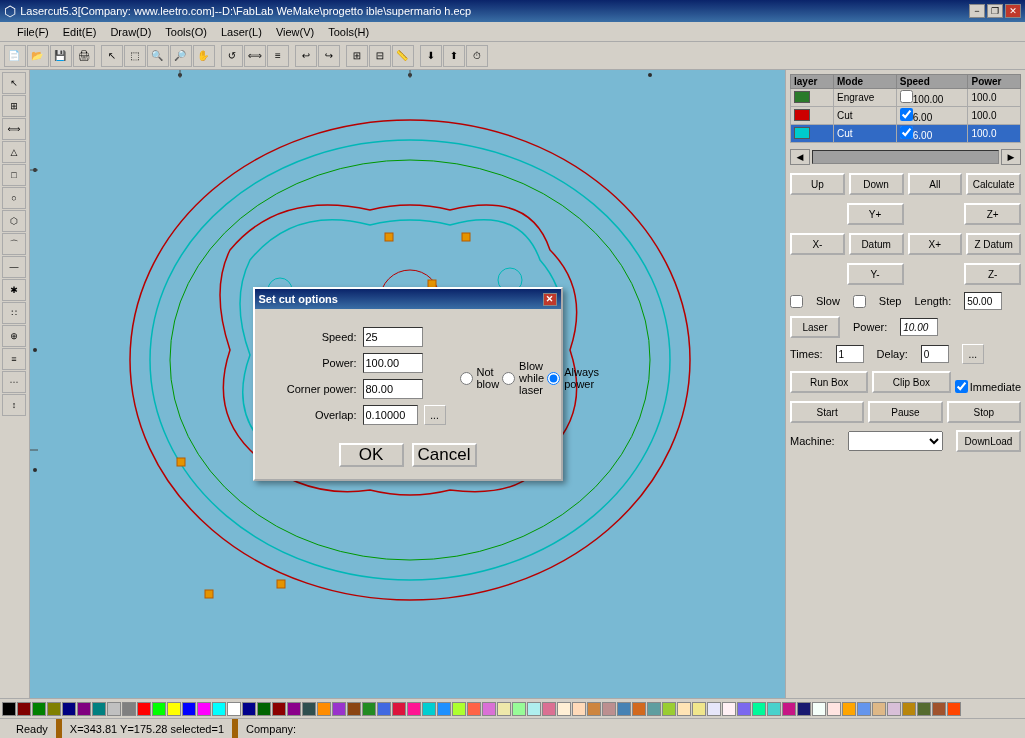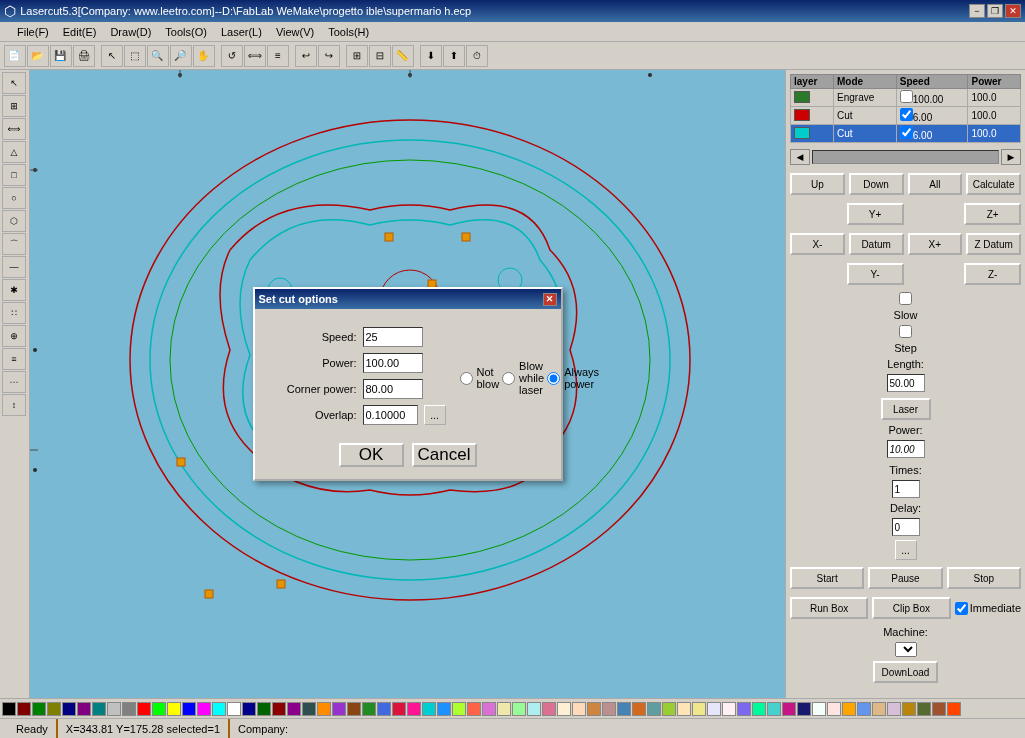--- a/index.html
+++ b/index.html
@@ -158,38 +158,38 @@
       background: #a0a0a0;
       margin: 0 2px;
       border: 1px inset #888;
     }
 
     
     .ctrl-row {
       display: flex;
       gap: 4px;
       margin: 2px 0;
+      align-items: flex-end;
     }
     .ctrl-btn {
       flex: 1;
       height: 22px;
       background: #d4d0c8;
       border: 2px outset #fff;
       cursor: pointer;
       font-size: 10px;
       text-align: center;
     }
 
     
     .input-row {
       display: flex;
       align-items: center;
-      gap: 4px;
+      gap: 13px;
       margin: 1px 0;
-      flex-direction: column;
     }
     .ctrl-input {
       height: 18px;
       font-size: 10px;
       border: 1px inset #888;
       background: white;
       padding: 0 2px;
     }
 
     
@@ -197,21 +197,21 @@
       background: #d4d0c8;
       border-top: 1px solid #aaa;
       height: 20px;
       display: flex;
       align-items: center;
       padding: 0 8px;
       gap: 0;
       font-size: 11px;
     }
     .status-section {
-      border-right: 2px solid #a16207;
+      border-right: 6px solid #a16207;
       padding: 0 8px;
       height: 100%;
       display: flex;
       align-items: center;
     }
     .status-section:last-child { border-right: none; }
 
     
     #palette {
       background: #d4d0c8;
@@ -593,32 +593,32 @@
 
     <div class="input-row">
       <span>Times:</span>
       <input class="ctrl-input" style="width: 28px;" value="1">
       <span>Delay:</span>
       <input class="ctrl-input" style="width: 28px;" value="0">
       <button class="small-btn">...</button>
     </div>
 
     <div class="ctrl-row">
-      <button class="ctrl-btn">Start</button>
-      <button class="ctrl-btn">Pause</button>
-      <button class="ctrl-btn">Stop</button>
-    </div>
-
-    <div class="ctrl-row">
       <button class="ctrl-btn">Run Box</button>
       <button class="ctrl-btn">Clip Box</button>
       <div style="display:flex;align-items:center;gap:2px;">
         <input type="checkbox" checked="" style="">
         <span>Immediate</span>
       </div>
+    </div>
+
+    <div class="ctrl-row">
+      <button class="ctrl-btn">Start</button>
+      <button class="ctrl-btn">Pause</button>
+      <button class="ctrl-btn">Stop</button>
     </div>
 
     <div class="input-row">
       <span>Machine:</span>
       <select style="flex:1;height:20px;font-size:10px;"></select>
       <button class="ctrl-btn" style="flex:none;width:65px;">DownLoad</button>
     </div>
   </div>
 </div>
 

